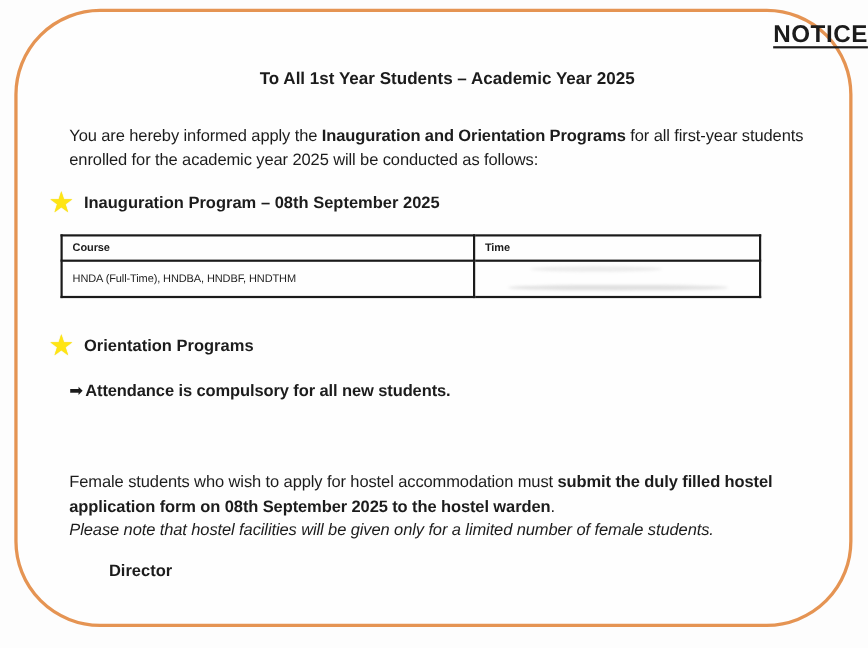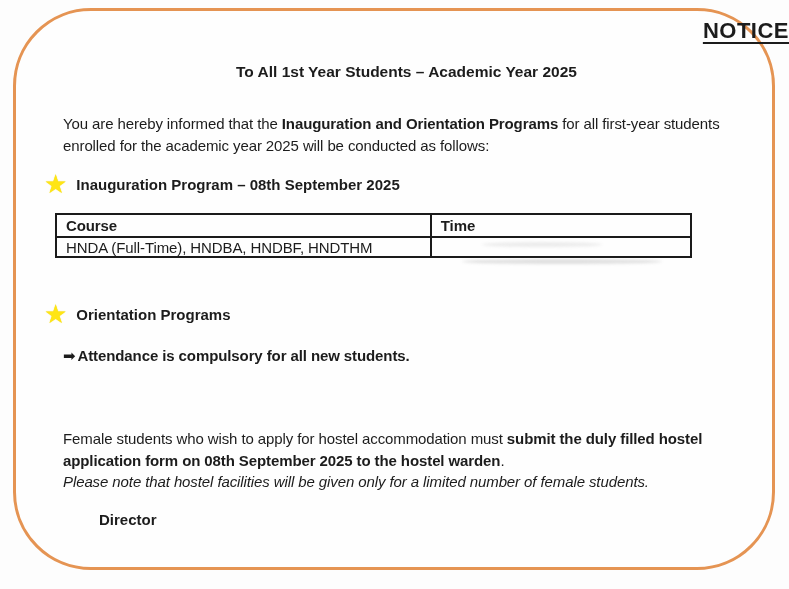--- a/index.html
+++ b/index.html
@@ -64,31 +64,31 @@
     color: #FFE514;
     text-shadow: 0 0 1px #e8d84a;
     margin-right: 9px;
     font-weight: 400;
   }
   .schedule-table {
     position: absolute;
     left: 55px; top: 213px;
     width: 637px;
     border-collapse: collapse;
-    font-size: 15px;
+    font-size: 10px;
   }
   .schedule-table th, .schedule-table td {
     border: 2px solid #1a1a1a;
     padding: 0 0 0 9px;
     text-align: left;
     font-weight: 400;
     letter-spacing: -0.1px;
   }
   .schedule-table th { font-weight: 700; height: 23px; }
-  .schedule-table td { height: 20px; margin-top: 48px; }
+  .schedule-table td { height: 33px; margin-top: 48px; }
   .col-course { width: 376px; }
   .col-time { width: 261px; }
   .time-cell { position: relative; }
   .smudge {
     position: absolute;
     height: 5px;
     border-radius: 50%;
     background: #9a9a9a;
     opacity: 0.18;
     filter: blur(1.5px);
@@ -121,21 +121,21 @@
 </head>
 <body>
 
 <div class="page">
   <div class="frame"></div>
 
   <h1 class="title">NOTICE</h1>
 
   <h2 class="subtitle">To All 1st Year Students – Academic Year 2025</h2>
 
-  <p class="para intro"><span>You are hereby informed that the </span><b>Inauguration and Orientation Programs</b><span> for all first-year students enrolled for the academic year 2025 will be conducted as follows:</span></p>
+  <p class="para intro"><span>You are hereby informed apply the </span><b>Inauguration and Orientation Programs</b><span> for all first-year students enrolled for the academic year 2025 will be conducted as follows:</span></p>
 
   <div class="section-heading heading-inauguration">
     <span class="star">★</span>
     <span>Inauguration Program – 08th September 2025</span>
   </div>
 
   <table class="schedule-table">
     <thead>
       <tr>
         <th class="col-course">Course</th>

